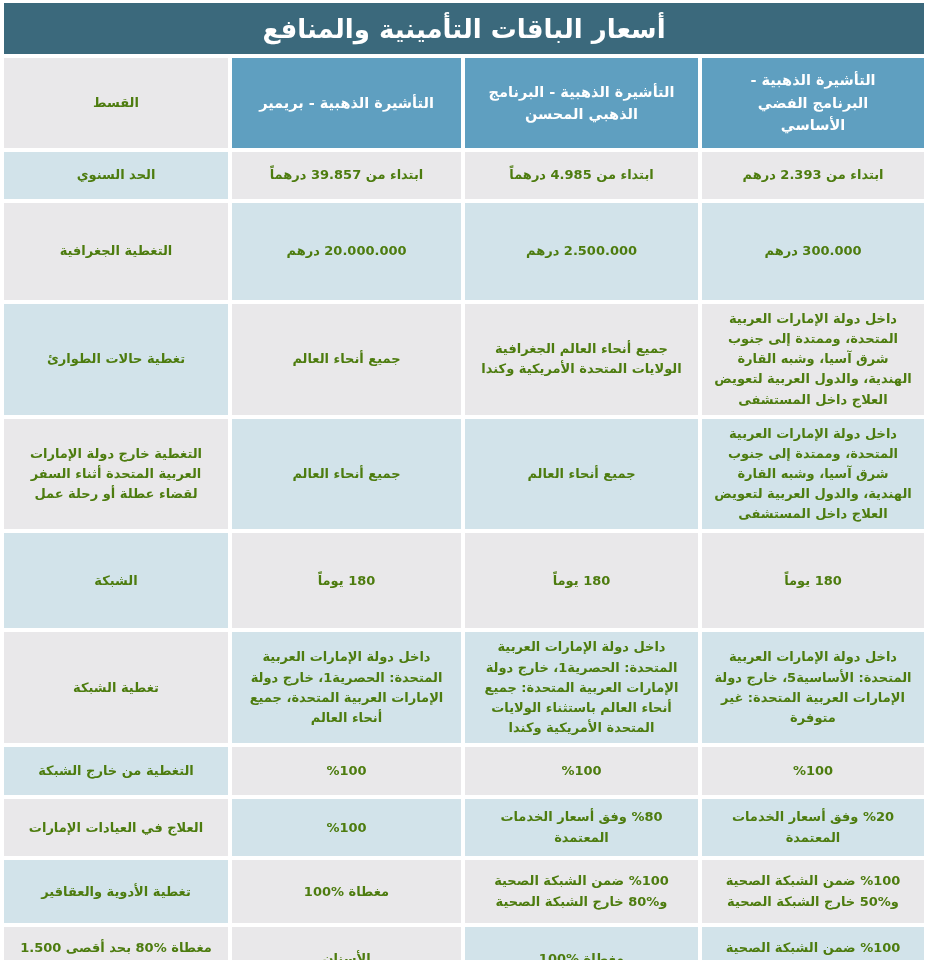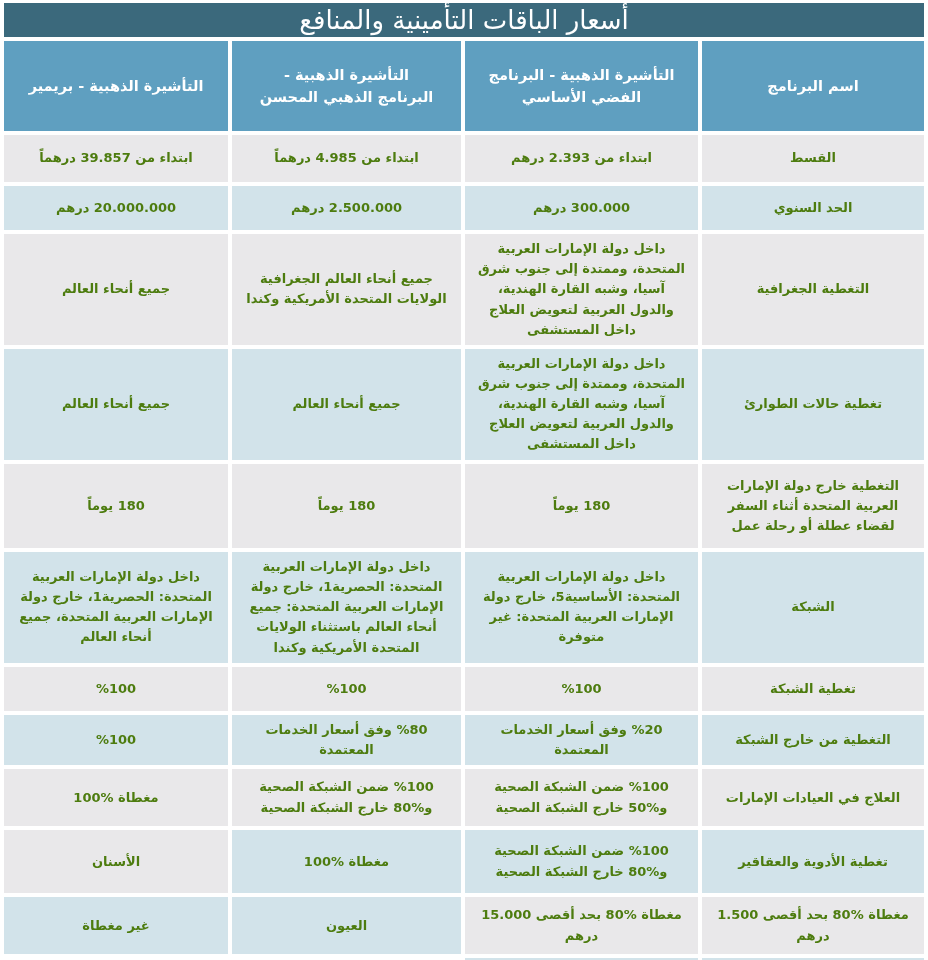--- a/index.html
+++ b/index.html
@@ -12,25 +12,25 @@
     width: 928px;
     height: 960px;
     background: #ffffff;
     padding: 3px 4px 10px 4px;
     direction: rtl;
     overflow: hidden;
   }
   .title-bar {
     background: #3b697c;
     color: #ffffff;
-    height: 34px;
+    height: 51px;
     display: flex;
     align-items: center;
     justify-content: center;
-    font-weight: normal;
+    font-weight: bold;
     font-size: 26px;
     margin-bottom: 4px;
     letter-spacing: -0.5px;
   }
   .grid {
     display: grid;
     grid-template-columns: 222px 233px 229px 224px;
     gap: 4px;
     direction: rtl;
   }
@@ -70,21 +70,20 @@
 </style>
 </head>
 <body>
 
 <div class="page">
 
   <div class="title-bar">أسعار الباقات التأمينية والمنافع</div>
 
   <div class="grid">
 
-    <div class="cell head">اسم البرنامج</div>
     <div class="cell head">التأشيرة الذهبية - البرنامج الفضي الأساسي</div>
     <div class="cell head">التأشيرة الذهبية - البرنامج الذهبي المحسن</div>
     <div class="cell head">التأشيرة الذهبية - بريمير</div>
 
     <div class="cell gray r1 label-cell">القسط</div>
     <div class="cell gray r1">ابتداء من 2.393 درهم</div>
     <div class="cell gray r1">ابتداء من 4.985 درهماً</div>
     <div class="cell gray r1">ابتداء من 39.857 درهماً</div>
 
     <div class="cell blue r2 label-cell">الحد السنوي</div>

